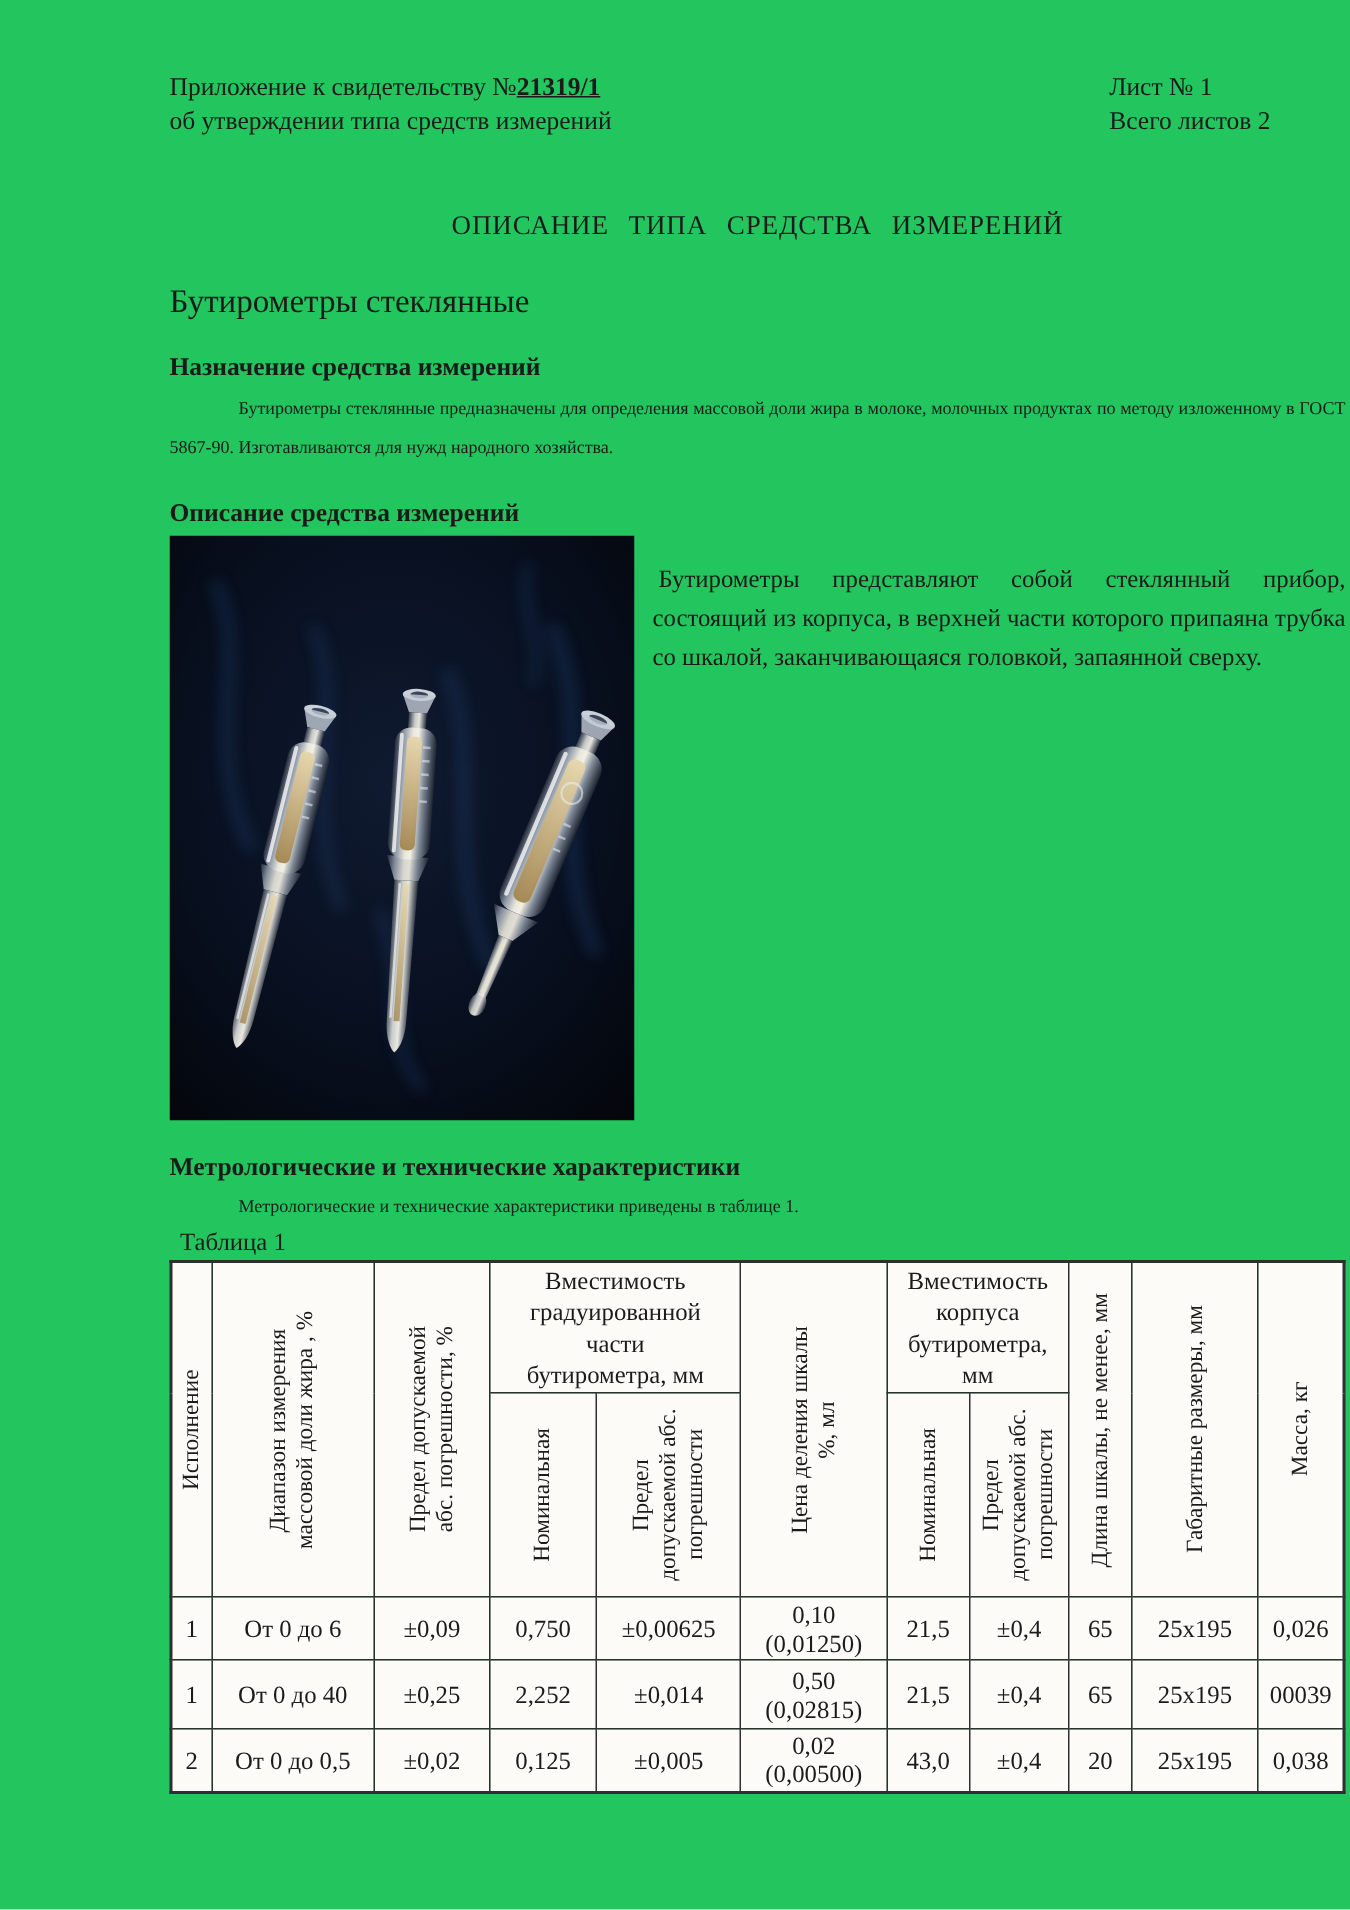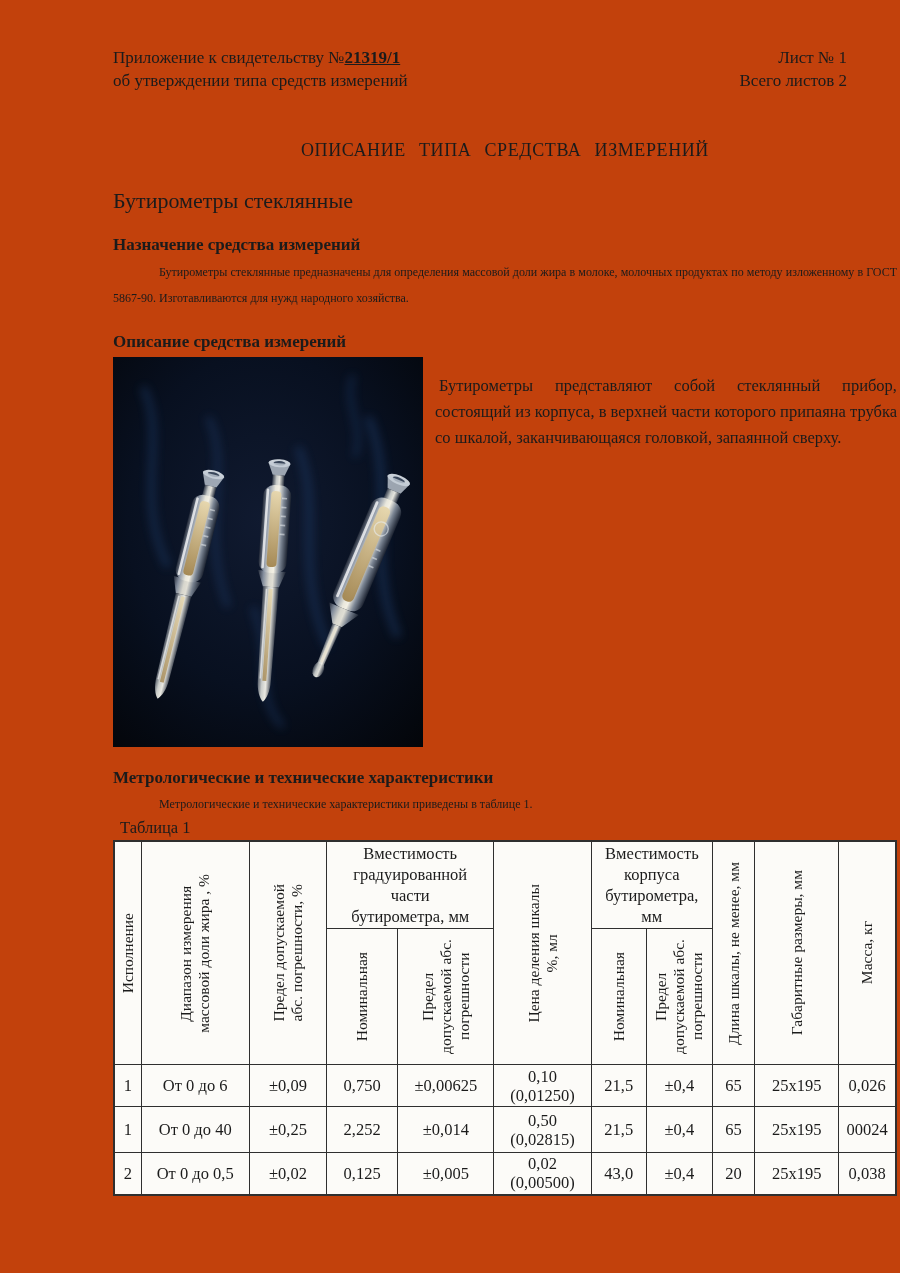--- a/index.html
+++ b/index.html
@@ -1,31 +1,31 @@
 <!DOCTYPE html>
 <html lang="ru"><head>
 <meta charset="utf-8">
 <style>
   html, body { margin: 0; padding: 0; background: #ffffff; }
   .page {
     position: relative;
     width: 900px;
     height: 1273px;
     margin: 0 auto;
-    background: #c2410c;
+    background: #22c55e;
     color: #1b1b1b;
     font-family: "Liberation Serif", "DejaVu Serif", serif;
     overflow: hidden;
   }
   .content { padding: 46px 3px 0 113px; width: 784px; }
 
   
   .doc-header { display: flex; justify-content: space-between; align-items: flex-start; font-size: 17px; line-height: 23px; }
   .hdr-left { max-width: 520px; }
-  .hdr-right { text-align: right; margin-right: 50px; }
+  .hdr-right { text-align: left; margin-right: 50px; }
   .num { font-weight: bold; text-decoration: underline; }
 
   .doc-title {
     margin-top: 48px;
     text-align: center;
     font-size: 18px;
     letter-spacing: 0.6px;
     word-spacing: 8px;
   }
   .doc-subtitle { margin-top: 27px; font-size: 22px; }
@@ -312,21 +312,21 @@
           <td class="val">1</td>
           <td class="val">От 0 до 40</td>
           <td class="val">±0,25</td>
           <td class="val">2,252</td>
           <td class="val">±0,014</td>
           <td class="val"><span>0,50</span><span class="sub">(0,02815)</span></td>
           <td class="val">21,5</td>
           <td class="val">±0,4</td>
           <td class="val">65</td>
           <td class="val">25x195</td>
-          <td class="val">00024</td>
+          <td class="val">00039</td>
         </tr>
 
         <tr class="d3">
           <td class="val">2</td>
           <td class="val">От 0 до 0,5</td>
           <td class="val">±0,02</td>
           <td class="val">0,125</td>
           <td class="val">±0,005</td>
           <td class="val"><span>0,02</span><span class="sub">(0,00500)</span></td>
           <td class="val">43,0</td>

